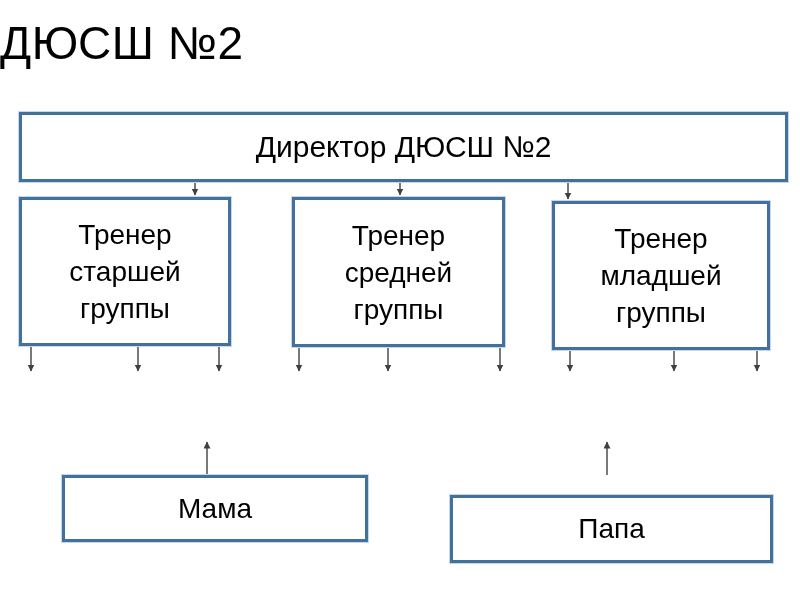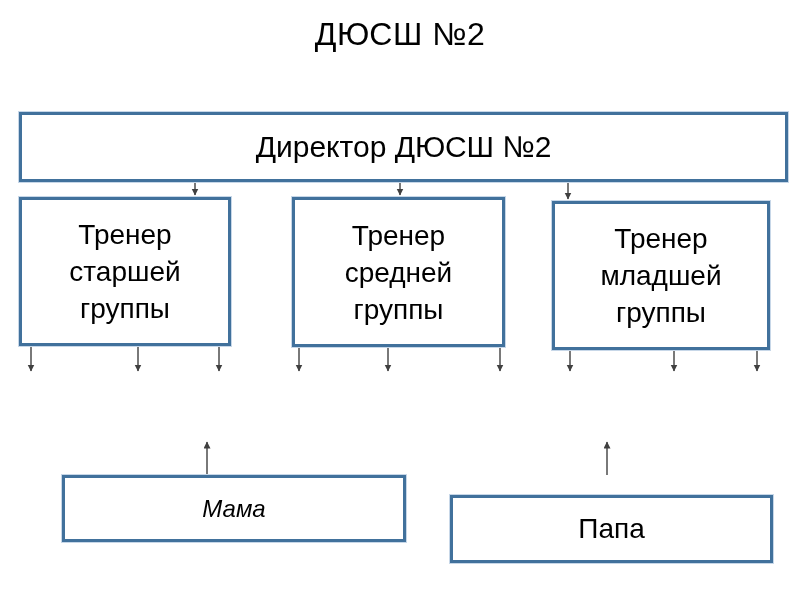--- a/index.html
+++ b/index.html
@@ -10,22 +10,22 @@
     overflow: hidden;
   }
   .slide {
     position: relative;
     width: 800px; height: 600px;
     background: var(--background, #fff);
   }
   .slide-title {
     position: absolute;
     left: 0; right: 0; top: 16px;
-    text-align: center;
-    font-size: 32px;
+    text-align: left;
+    font-size: 46px;
     color: var(--text, #000);
     letter-spacing: 0.5px;
   }
   .box {
     position: absolute;
     box-sizing: border-box;
     background: var(--box-fill, #fff);
     border: 3px solid var(--box-border, #41719C);
     box-shadow: 0 0 0 1px #c7d7e8;
     display: flex;
@@ -33,21 +33,21 @@
     justify-content: center;
     text-align: center;
     color: var(--text, #000);
     white-space: pre-line;
   }
   .box-director   { left: 19px;  top: 112px; width: 769px; height: 70px;  font-size: 30px; }
   .box-senior     { left: 19px;  top: 197px; width: 212px; height: 149px; font-size: 28px; line-height: 37px; }
   .box-middle     { left: 292px; top: 197px; width: 213px; height: 150px; font-size: 28px; line-height: 37px; }
   .box-junior     { left: 552px; top: 201px; width: 218px; height: 149px; font-size: 28px; line-height: 37px; }
   .box-climbers   { left: 22px;  top: 374px; width: 761px; height: 66px;  font-size: 28px; }
-  .box-mama       { left: 62px;  top: 475px; width: 344px; height: 67px;  font-size: 24px; font-style: italic; }
+  .box-mama       { left: 62px;  top: 475px; width: 306px; height: 67px;  font-size: 28px; }
   .box-papa       { left: 450px; top: 495px; width: 323px; height: 68px;  font-size: 28px; }
   .connector-layer {
     position: absolute;
     left: 0; top: 0;
     width: 800px; height: 600px;
     pointer-events: none;
   }
   .connector-layer line {
     stroke: var(--connector, #404040);
     stroke-width: 1.4;

